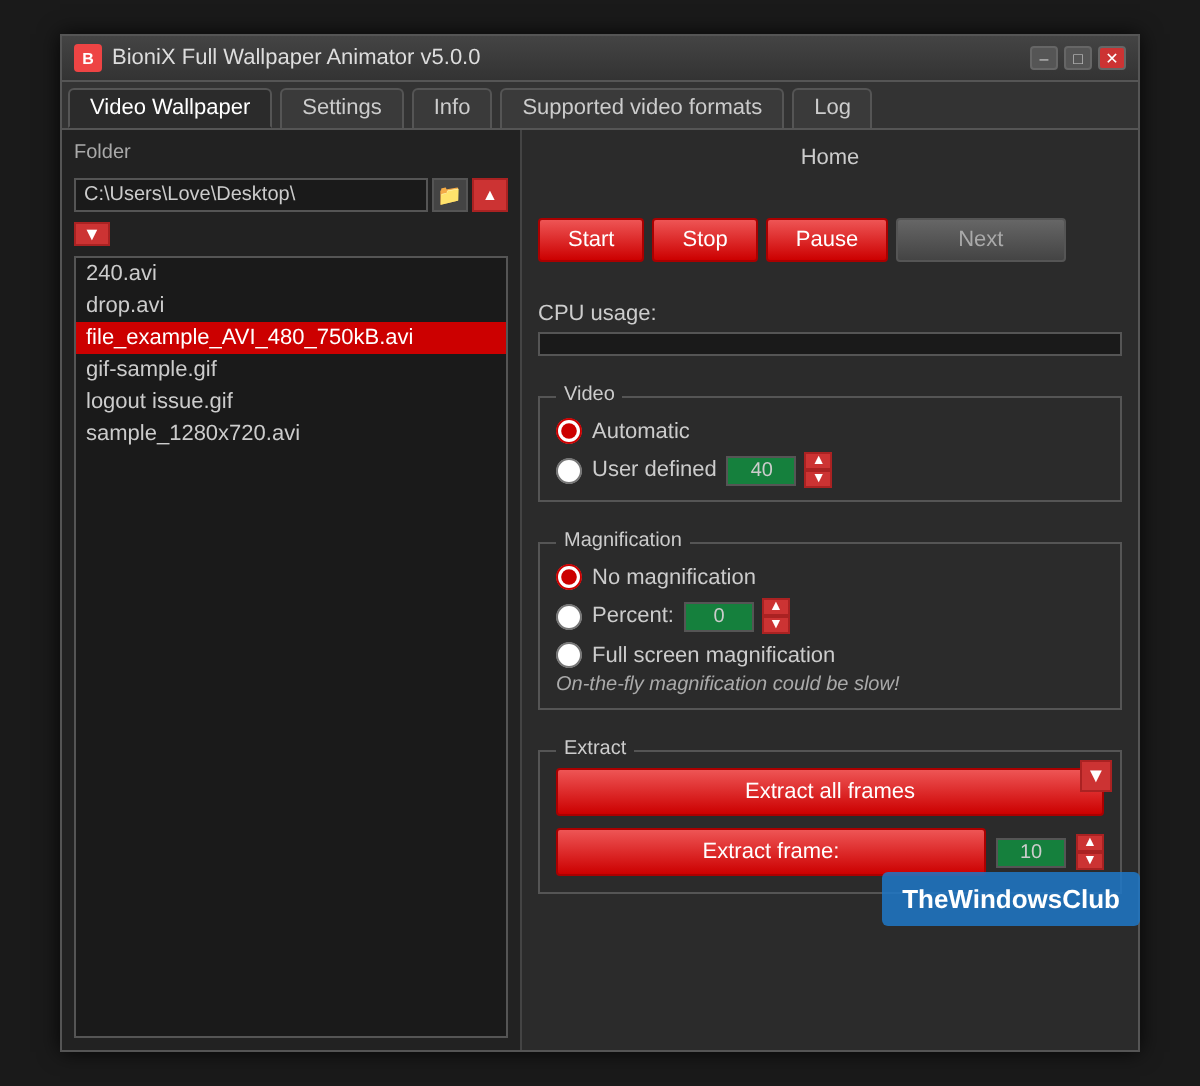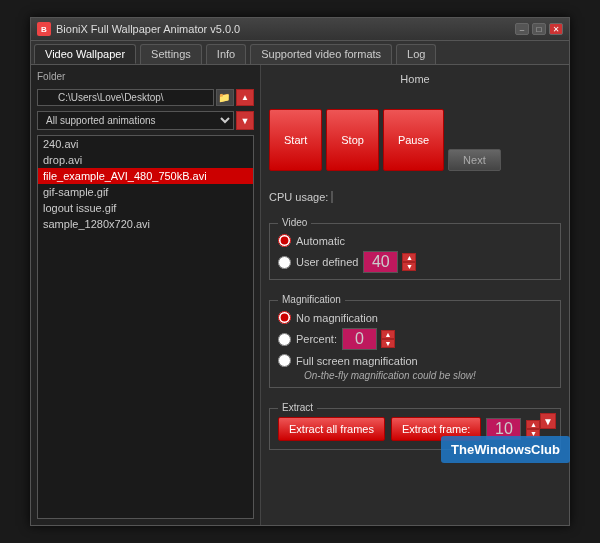--- a/index.html
+++ b/index.html
@@ -110,21 +110,21 @@
     }
     .folder-row {
       display: flex;
       gap: 2px;
     }
     .folder-input {
       flex: 1;
       background: #1a1a1a;
       border: 1px solid #555;
       color: #ccc;
-      padding: 2px 20px;
+      padding: 2px 4px;
       font-size: 10px;
     }
     .folder-btn {
       width: 18px;
       background: #444;
       border: 1px solid #555;
       cursor: pointer;
       display: flex;
       align-items: center;
       justify-content: center;
@@ -204,27 +204,26 @@
       color: white;
       padding: 4px 14px;
       cursor: pointer;
       border-radius: 2px;
       font-size: 11px;
     }
     .btn-gray {
       background: linear-gradient(to bottom, #666, #444);
       border: 1px solid #555;
       color: #aaa;
-      padding: 4px 14px;
+      padding: 4px 30px;
       cursor: pointer;
       border-radius: 2px;
       font-size: 11px;
-      margin-top: 40px;
-    }
-    .cpu-section { display: flex; flex-direction: row; gap: 3px; }
+    }
+    .cpu-section { display: flex; flex-direction: column; gap: 3px; }
     .cpu-bar {
       height: 12px;
       background: #1a1a1a;
       border: 1px solid #555;
       position: relative;
     }
     .cpu-fill {
       height: 100%;
       background: linear-gradient(to right, #3a3, #5c5);
       width: 0%;
@@ -252,25 +251,25 @@
     .radio-row input[type=radio] {
       accent-color: #c00;
     }
     .spinner-row {
       display: flex;
       align-items: center;
       gap: 4px;
     }
     .spinner-input {
       width: 35px;
-      background: #be185d;
+      background: #15803d;
       border: 1px solid #555;
       color: #ccc;
       padding: 1px 3px;
-      font-size: 16px;
+      font-size: 10px;
       text-align: center;
     }
     .spinner-btns {
       display: flex;
       flex-direction: column;
     }
     .spin-btn {
       width: 14px;
       height: 9px;
       background: #c33;
@@ -281,28 +280,27 @@
       display: flex;
       align-items: center;
       justify-content: center;
       line-height: 1;
     }
     .slow-warning {
       color: #aaa;
       font-size: 10px;
       margin-top: 3px;
       font-style: italic;
-      margin-left: 26px;
     }
     .extract-section {
       border: 1px solid #555;
       padding: 8px;
       position: relative;
       display: flex;
-      flex-direction: row;
+      flex-direction: column;
       gap: 6px;
     }
     .extract-title {
       position: absolute;
       top: -7px;
       left: 8px;
       background: #2b2b2b;
       padding: 0 4px;
       font-size: 10px;
       color: #ccc;
@@ -379,23 +377,20 @@
   <div class="content-area">
 
     <div class="left-panel">
       <div class="panel-label">Folder</div>
       <div class="folder-row">
         <input class="folder-input" type="text" value="C:\Users\Love\Desktop\" style="">
         <div class="folder-btn">📁</div>
         <div class="scroll-btn">▲</div>
       </div>
       <div class="dropdown-row">
-        <select class="anim-dropdown">
-          <option>All supported animations</option>
-        </select>
         <div class="anim-scroll-btn">▼</div>
       </div>
       <div class="file-list">
         <div class="file-item">240.avi</div>
         <div class="file-item">drop.avi</div>
         <div class="file-item selected">file_example_AVI_480_750kB.avi</div>
         <div class="file-item">gif-sample.gif</div>
         <div class="file-item">logout issue.gif</div>
         <div class="file-item">sample_1280x720.avi</div>
       </div>

